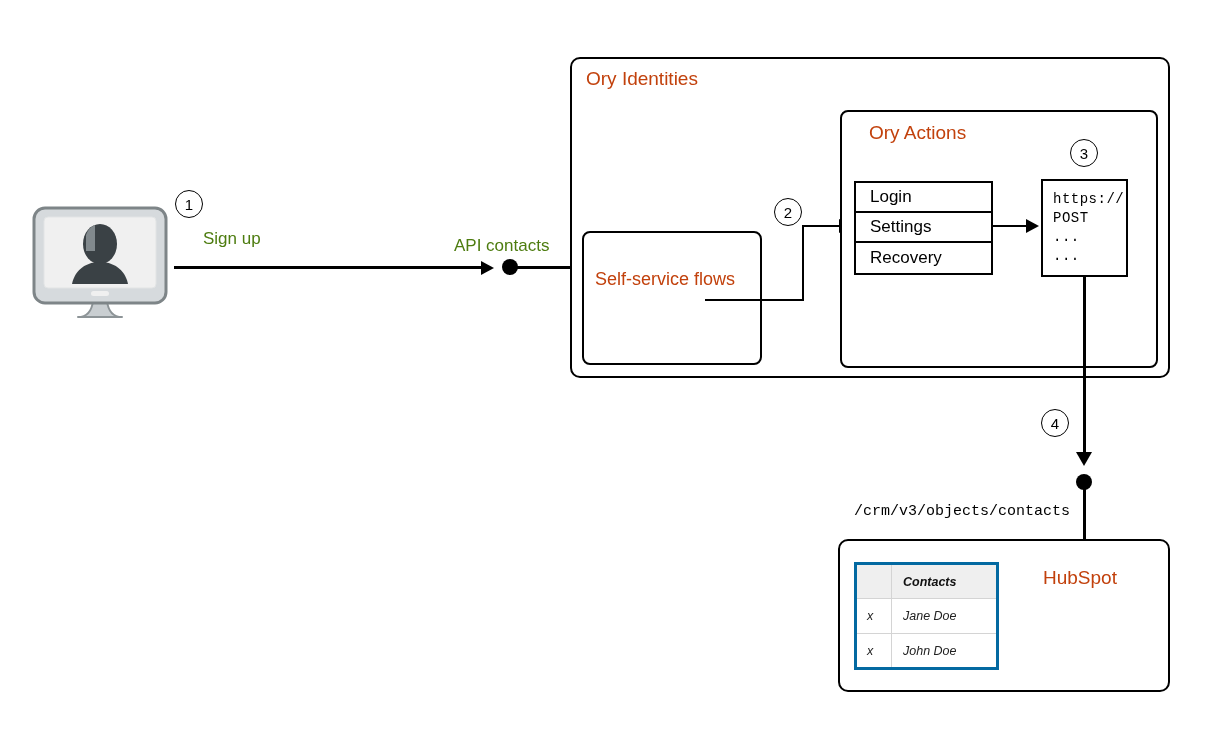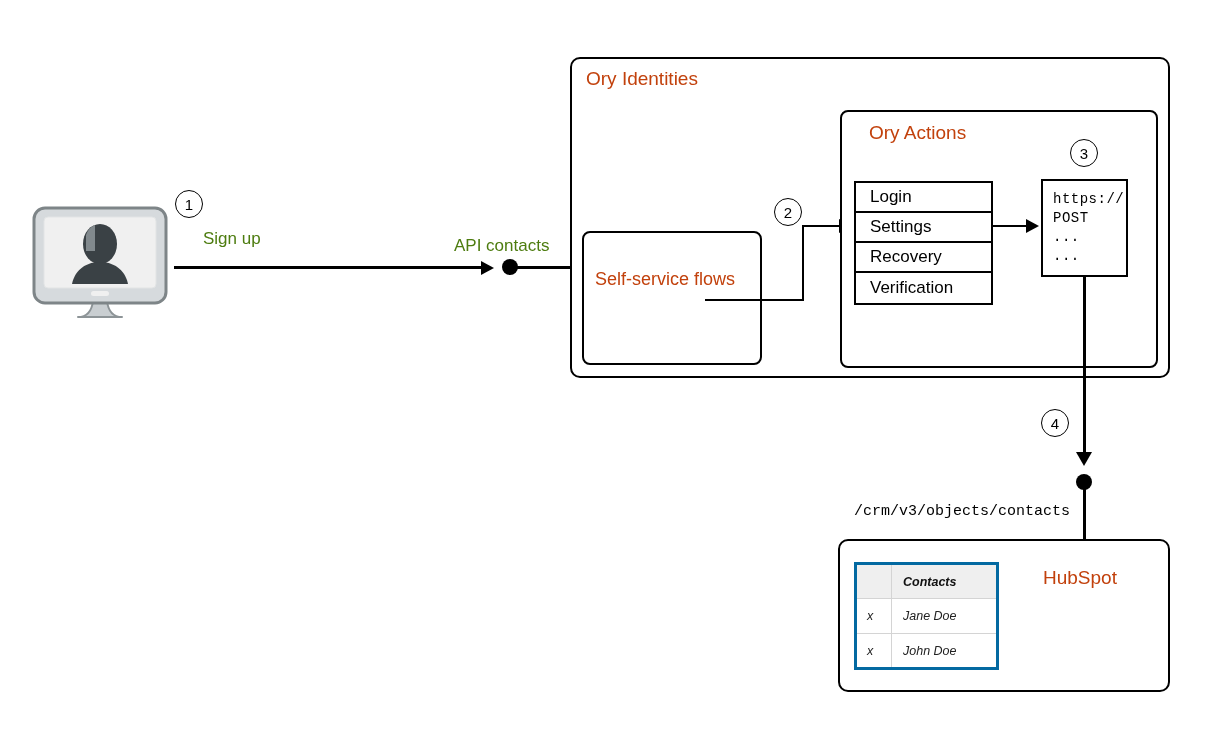--- a/index.html
+++ b/index.html
@@ -204,21 +204,20 @@
 
   <div class="abs step-badge" style="left:774px; top:198px;">2</div>
 
   <div class="abs plain-box" style="left:840px; top:110px; width:318px; height:258px;"></div>
   <div class="abs box-title" style="left:869px; top:122px;">Ory Actions</div>
 
   <div class="abs flow-list" style="left:854px; top:181px; width:139px;">
     <div class="flow-item">Login</div>
     <div class="flow-item">Settings</div>
     <div class="flow-item">Recovery</div>
-    <div class="flow-item">Verification</div>
   </div>
 
   <div class="abs hline-thin" style="left:993px; top:225px; width:35px;"></div>
   <div class="abs arrow-right" style="left:1026px; top:219px;"></div>
 
   <div class="abs step-badge" style="left:1070px; top:139px;">3</div>
 
   <div class="abs webhook-box" style="left:1041px; top:179px; width:87px; height:98px;">
     <div class="webhook-line">https://</div>
     <div class="webhook-line">POST</div>

